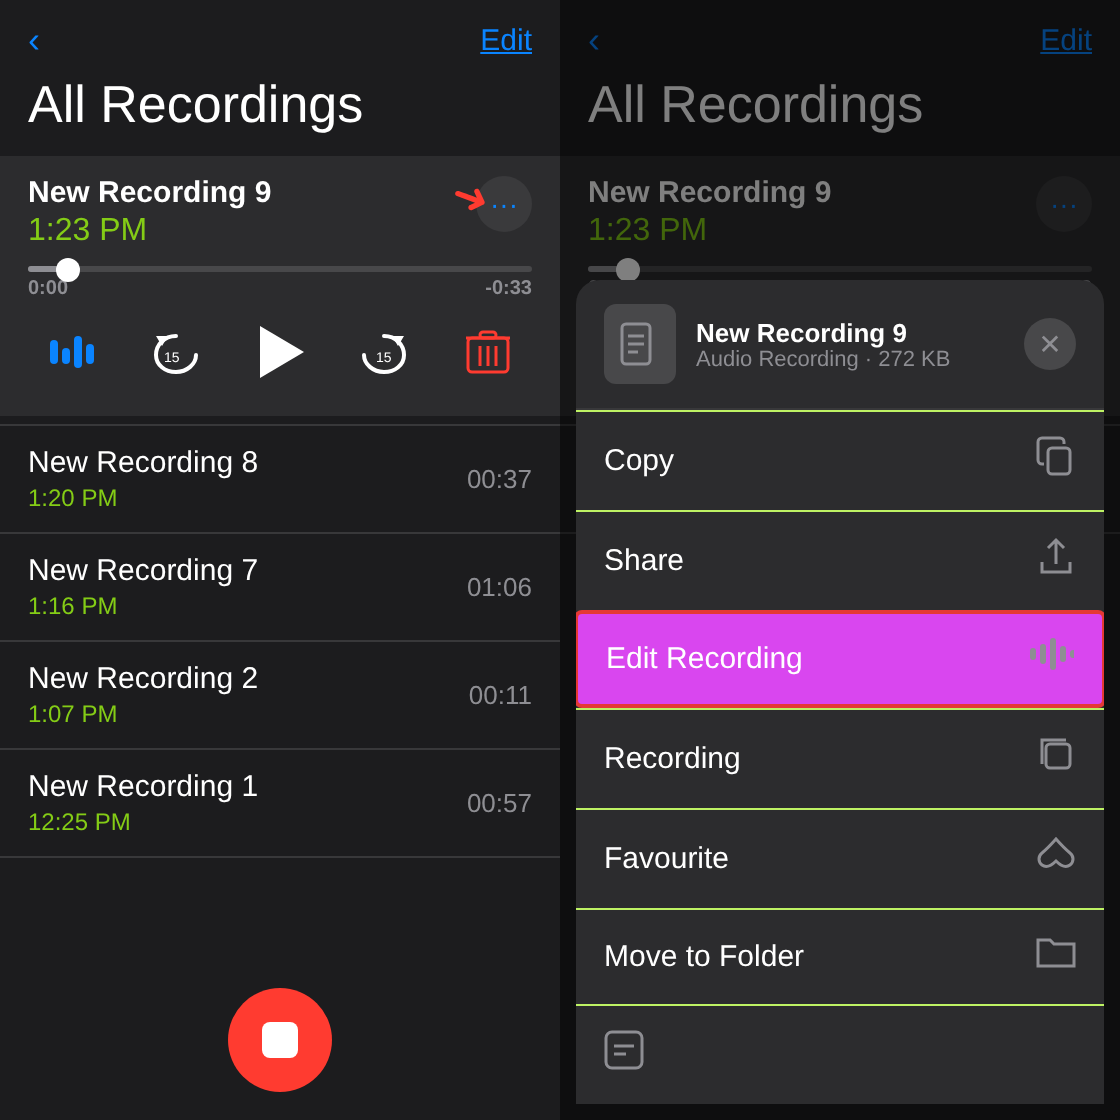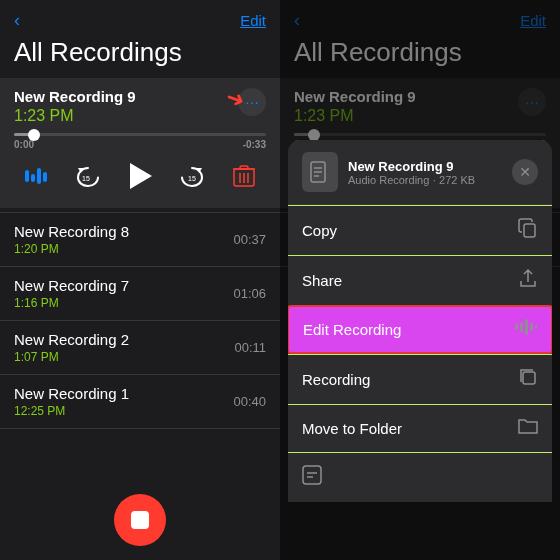--- a/index.html
+++ b/index.html
@@ -434,21 +434,21 @@
         <span class="recording-item-name">New Recording 2</span>
         <span class="recording-item-timestamp">1:07 PM</span>
       </div>
       <span class="recording-item-duration">00:11</span>
     </div>
     <div class="recording-item">
       <div class="recording-item-left">
         <span class="recording-item-name">New Recording 1</span>
         <span class="recording-item-timestamp">12:25 PM</span>
       </div>
-      <span class="recording-item-duration">00:40</span>
+      <span class="recording-item-duration">00:57</span>
     </div>
     <div class="recording-item">
       
       
     </div>
 
   </div>
 
   <div class="record-container">
     <div class="record-btn">
@@ -597,20 +597,28 @@
       <div class="context-menu-item">
         <span>Recording</span>
         <span class="context-menu-item-icon">
           <svg width="20" height="20" viewBox="0 0 20 20" fill="none" stroke="#8e8e93" stroke-width="1.5">
             <rect x="5" y="5" width="12" height="12" rx="2"></rect>
             <path d="M3 15V3h12"></path>
           </svg>
         </span>
       </div>
 
+      <div class="context-menu-item">
+        <span>Favourite</span>
+        <span class="context-menu-item-icon">
+          <svg width="20" height="20" viewBox="0 0 20 20" fill="none" stroke="#8e8e93" stroke-width="1.5">
+            <path d="M10 2.5C10 2.5 6 7 3 9.5C1 11 1 14 3 15.5C5 17 7.5 16 10 13.5C12.5 16 15 17 17 15.5C19 14 19 11 17 9.5C14 7 10 2.5 10 2.5Z"></path>
+          </svg>
+        </span>
+      </div>
 
       <div class="context-menu-item">
         <span>Move to Folder</span>
         <span class="context-menu-item-icon">
           <svg width="20" height="18" viewBox="0 0 20 18" fill="none" stroke="#8e8e93" stroke-width="1.5">
             <path d="M1 3h6l2 2h10v11H1z"></path>
           </svg>
         </span>
       </div>
 

